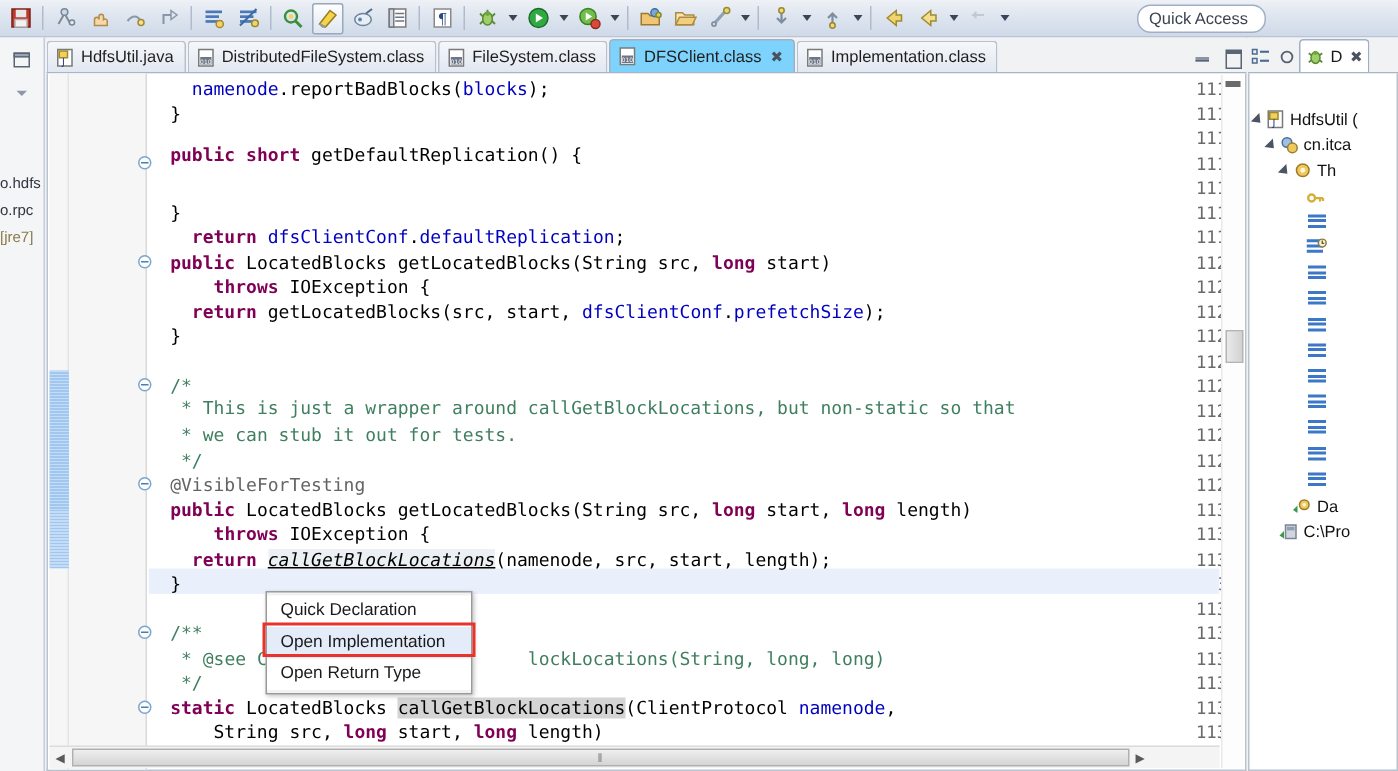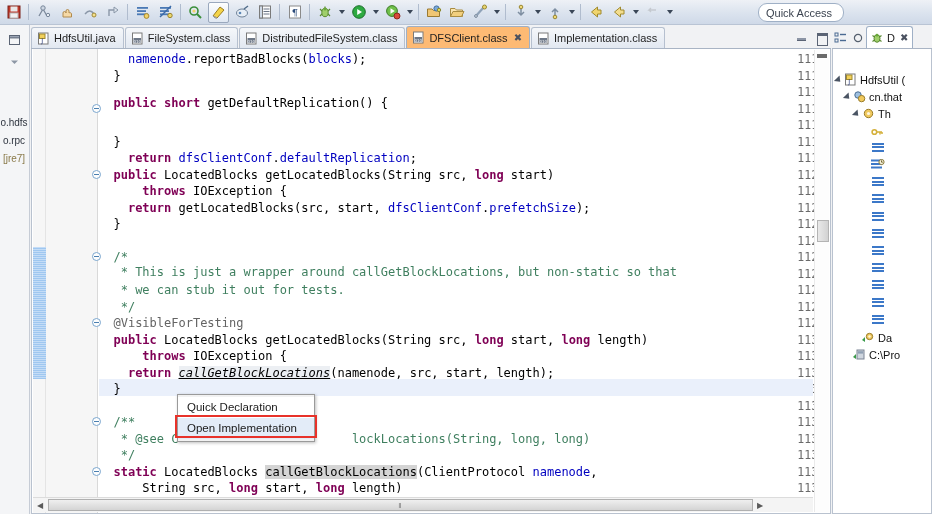--- a/index.html
+++ b/index.html
@@ -84,21 +84,21 @@
     background: #f4f5f7;
     border-right: 1px solid #c6ccd6;
   }
   .left-stub .mini-ic {
     width: 28px; height: 22px;
     display: flex; align-items: center; justify-content: center;
   }
   .left-frag {
     position: absolute; left: 0; width: 30px;
     font-size: 10px; color: #2f3540;
-    text-align: center; padding-right: 2px;
+    text-align: left; padding-right: 2px;
     white-space: nowrap; overflow: hidden;
   }
 
   
   .editor-area {
     position: absolute; left: 31px; top: 25px;
     width: 800px; height: 489px;
     background: #f1f2f4;
   }
   .tabbar {
@@ -111,21 +111,21 @@
     display: flex; align-items: center; gap: 4px;
     height: 21px; padding: 0 7px 0 5px;
     font-size: 11px; color: #1e1e1e;
     background: linear-gradient(#f5f7fa, #e2e8f1);
     border: 1px solid #b6c0cf; border-bottom: none;
     margin-right: 1px;
     border-radius: 3px 3px 0 0;
     white-space: nowrap;
   }
   .etab.active {
-    background: #fdba74;
+    background: #7dd3fc;
     border-color: #9fb0c6;
     height: 22px;
     font-weight: normal;
   }
   .tab-close {
     font-size: 10px; color: #4a5160; margin-left: 2px;
   }
   .tab-ctrls {
     position: absolute; right: 3px; top: 4px;
     display: flex; gap: 7px; align-items: center;
@@ -548,29 +548,29 @@
           <text x="5.3" y="11" font-size="6.5" fill="#2a3a7a" text-anchor="middle" font-family="DejaVu Sans, sans-serif">J</text>
         </svg>
         <span>HdfsUtil.java</span>
       </div>
       <div class="etab">
         <svg width="13" height="13" viewBox="0 0 13 13">
           <rect x="1.5" y="1" width="9.5" height="11" fill="#ffffff" stroke="#7a7a7a"></rect>
           <rect x="2.5" y="6" width="7.5" height="5" fill="#6d7787"></rect>
           <text x="6.2" y="10.5" font-size="4" fill="#ffffff" text-anchor="middle" font-family="DejaVu Sans, sans-serif">010</text>
         </svg>
-        <span>FileSystem.class</span>
+        <span>DistributedFileSystem.class</span>
       </div>
       <div class="etab">
         <svg width="13" height="13" viewBox="0 0 13 13">
           <rect x="1.5" y="1" width="9.5" height="11" fill="#ffffff" stroke="#7a7a7a"></rect>
           <rect x="2.5" y="6" width="7.5" height="5" fill="#6d7787"></rect>
           <text x="6.2" y="10.5" font-size="4" fill="#ffffff" text-anchor="middle" font-family="DejaVu Sans, sans-serif">010</text>
         </svg>
-        <span>DistributedFileSystem.class</span>
+        <span>FileSystem.class</span>
       </div>
       <div class="etab active">
         <svg width="13" height="13" viewBox="0 0 13 13">
           <rect x="1.5" y="1" width="9.5" height="11" fill="#ffffff" stroke="#7a7a7a"></rect>
           <rect x="2.5" y="6" width="7.5" height="5" fill="#6d7787"></rect>
           <text x="6.2" y="10.5" font-size="4" fill="#ffffff" text-anchor="middle" font-family="DejaVu Sans, sans-serif">010</text>
         </svg>
         <span>DFSClient.class</span>
         <span class="tab-close">✖</span>
       </div>
@@ -674,20 +674,21 @@
         <div class="hthumb" style="width:705px; margin-left:1px;">
           <span>‖</span>
         </div>
         <div class="harrow">▶</div>
       </div>
     </div>
 
     <div class="ctxmenu" style="left:146px; top:369px; width:138px;">
       <div class="ctxitem">Quick Declaration</div>
       <div class="ctxitem sel">Open Implementation</div>
+      <div class="ctxitem">Open Return Type</div>
     </div>
     <div class="ctx-highlight" style="left:144px; top:390px; width:142px; height:23px;"></div>
   </div>
 
   <div class="right-panel">
     <div class="rp-tabbar">
       <div class="rp-icbtn">
         <svg width="14" height="14" viewBox="0 0 14 14">
           <rect x="1" y="2" width="3" height="3" fill="none" stroke="#4a6a92"></rect>
           <rect x="1" y="8" width="3" height="3" fill="none" stroke="#4a6a92"></rect>
@@ -724,21 +725,21 @@
             <span>HdfsUtil (</span>
           </div>
           <div class="orow" style="top: 39.2px; padding-left: 12px;">
             <span class="otri"></span>
             <span class="oic">
               <svg width="13" height="13" viewBox="0 0 13 13">
                 <circle cx="5" cy="5" r="3.2" fill="#9fc0e0" stroke="#4a6e94"></circle>
                 <circle cx="8.6" cy="8.6" r="3.2" fill="#f0c95e" stroke="#9a7c28"></circle>
               </svg>
             </span>
-            <span>cn.that</span>
+            <span>cn.itca</span>
           </div>
           <div class="orow" style="top: 56.4px; padding-left: 21px;">
             <span class="otri"></span>
             <span class="oic">
               <svg width="13" height="13" viewBox="0 0 13 13">
                 <circle cx="6.5" cy="6.5" r="4.2" fill="#f0c95e" stroke="#9a7c28"></circle>
                 <circle cx="6.5" cy="6.5" r="1.6" fill="#fff7dd"></circle>
               </svg>
             </span>
             <span>Th</span>

